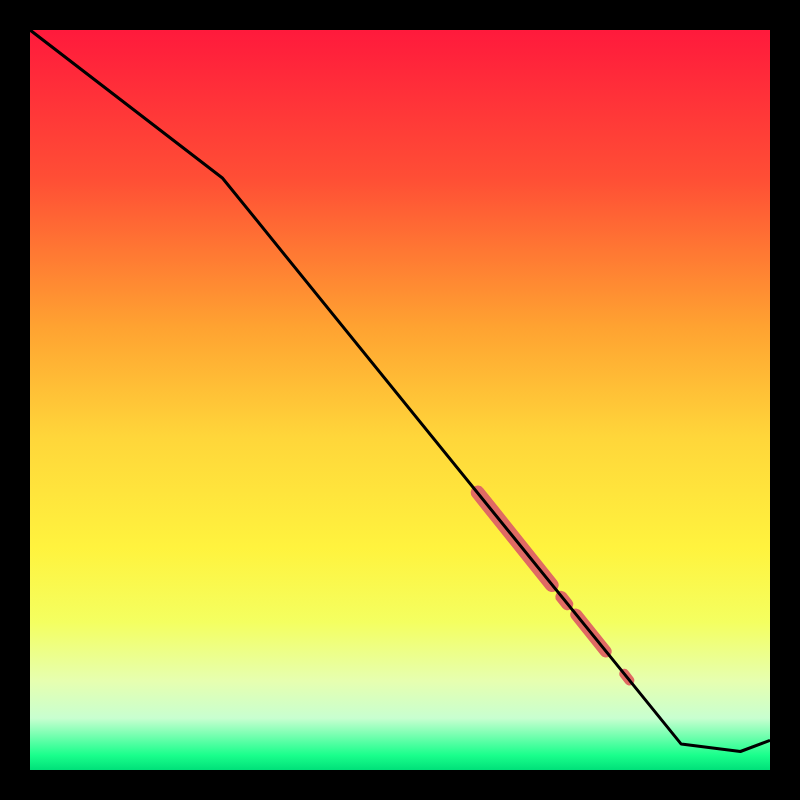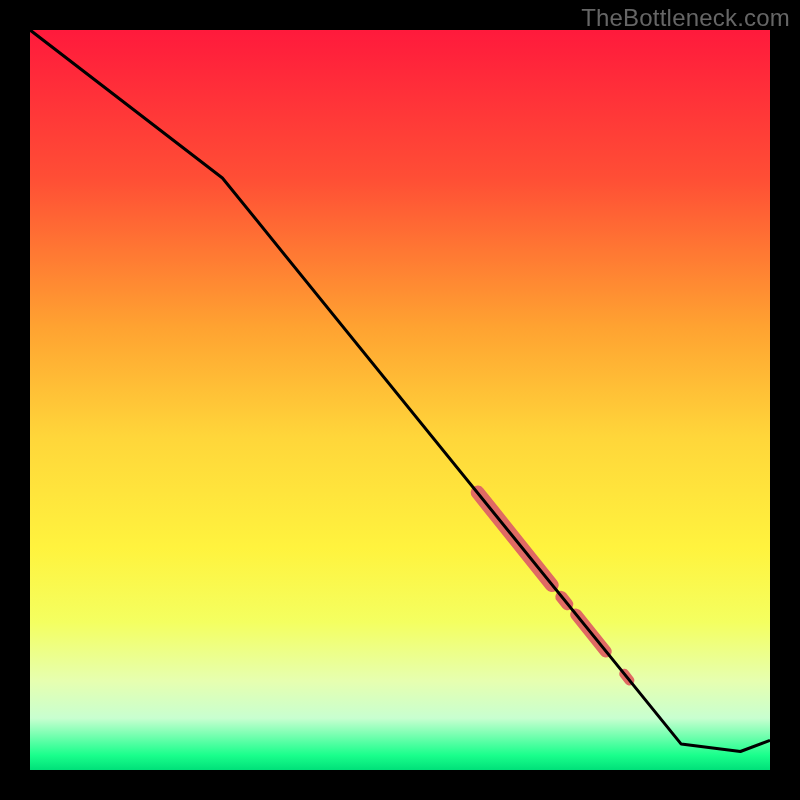--- a/index.html
+++ b/index.html
@@ -52,14 +52,13 @@
     <rect id="outer-black" x="0" y="0" width="800" height="800" fill="#000"></rect>
     <rect id="plot-bg" fill="url(#bg-grad)" x="30" y="30" width="740" height="740"></rect>
     <g id="highlights">
         <line x1="477.7" y1="492.5" x2="551.6999999999999" y2="585" stroke="#e06a63" stroke-width="14" stroke-linecap="round"></line>
         <line x1="561.3199999999999" y1="596.84" x2="567.24" y2="604.24" stroke="#e06a63" stroke-width="12" stroke-linecap="round"></line>
         <line x1="576.12" y1="614.6" x2="605.72" y2="651.6" stroke="#e06a63" stroke-width="12" stroke-linecap="round"></line>
         <line x1="624.2199999999999" y1="673.8" x2="629.4000000000001" y2="680.46" stroke="#e06a63" stroke-width="10" stroke-linecap="round"></line>
       </g>
     <path id="curve-path" fill="none" stroke="#000000" stroke-width="3" d="M30 30 L222.4 177.99999999999997 L681.2 744.1 L740.4 751.5 L770 740.4" stroke-linejoin="round"></path>
   </svg>
-  <div class="watermark">TheBottleneck.com</div>
 </div>
 
 </body></html>

